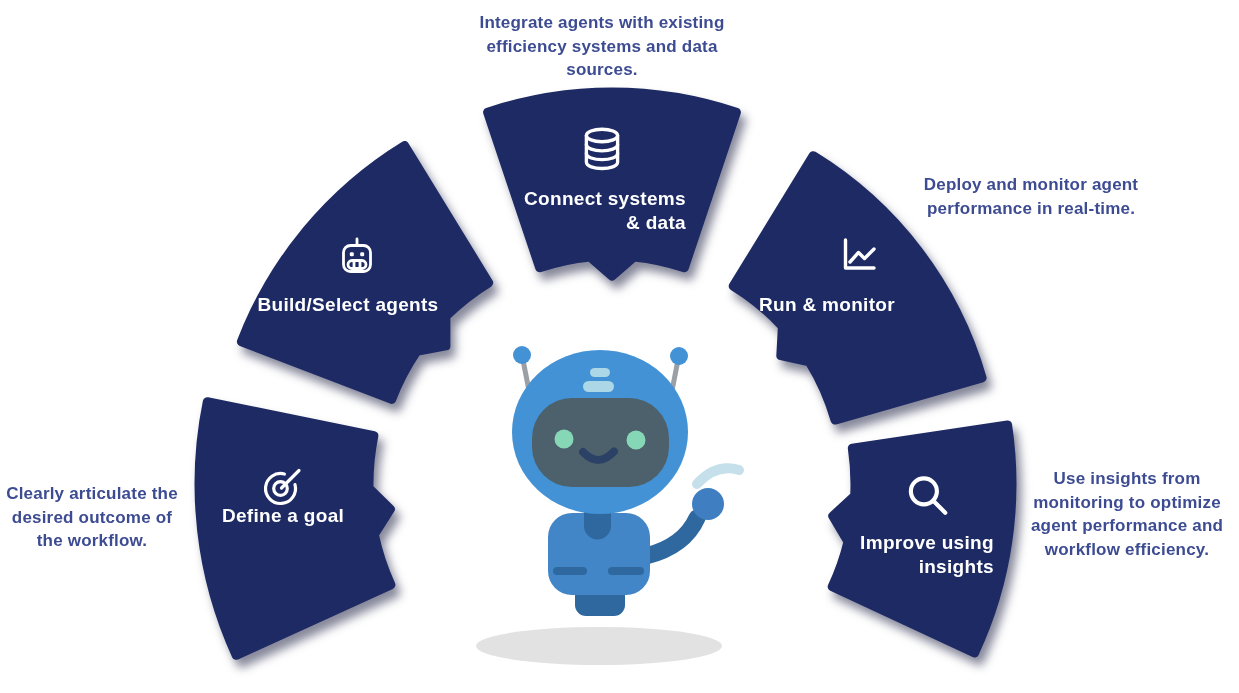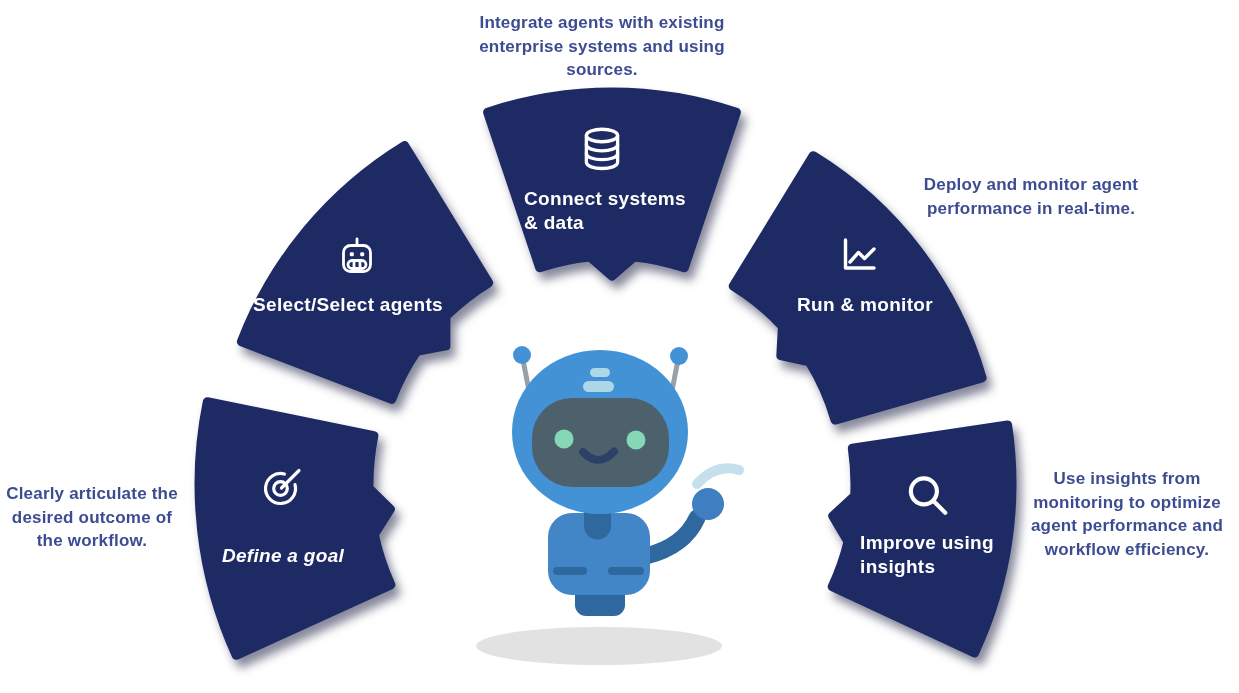--- a/index.html
+++ b/index.html
@@ -13,21 +13,21 @@
     filter:drop-shadow(5px 8px 5px rgba(15,20,55,0.50));
   }
   .step-desc{
     position:absolute;transform:translate(-50%,-50%);
     text-align:center;white-space:pre-line;
     font-size:17px;font-weight:700;line-height:23.5px;letter-spacing:.2px;
     color:var(--desc-color,#3d4c92);
   }
   .step-label{
     position:absolute;transform:translate(-50%,-50%);
-    text-align:left;white-space:pre-line;
+    text-align:right;white-space:pre-line;
     font-size:19px;font-weight:700;line-height:24px;letter-spacing:.3px;
     color:var(--label-color,#ffffff);
   }
   .nowrap{white-space:nowrap;}
   .icon-holder{position:absolute;transform:translate(-50%,-50%);line-height:0;}
   .icon-holder svg{stroke:#fff;fill:none;stroke-linecap:round;stroke-linejoin:round;}
 
   
   .desc-connect{left:602px;top:46px;width:330px;}
   .desc-build{left:171px;top:192px;width:310px;}
@@ -36,22 +36,22 @@
   .desc-improve{left:1127px;top:514px;width:245px;}
 
   .icon-connect{left:602px;top:149px;}
   .icon-build{left:357px;top:256px;}
   .icon-run{left:858px;top:254px;}
   .icon-define{left:282px;top:487px;}
   .icon-improve{left:927px;top:495px;}
 
   .label-connect{left:605px;top:211px;}
   .label-build{left:348px;top:305px;}
-  .label-run{left:865px;top:305px;}
-  .label-define{left:283px;top:556px;font-style:italic;}
+  .label-run{left:827px;top:305px;}
+  .label-define{left:283px;top:516px;}
   .label-improve{left:927px;top:555px;}
 </style>
 </head>
 <body>
 
 <div class="canvas">
 
   <svg class="layer" width="1239" height="693" viewBox="0 0 1239 693">
     <g id="wedge-layer">
         <path d="M 236.2 655.3 A 413 413 0 0 1 207.3 401.7 L 373.9 435.6 A 243 243 0 0 0 369.0 488.2 L 390.4 509.2 L 374.3 534.5 A 243 243 0 0 0 390.9 584.8 Z" fill="#1e2a64" stroke="#1e2a64" class="wedge"></path>
@@ -82,21 +82,21 @@
       <rect x="590" y="368" width="20" height="9" rx="4.5" fill="#abd7e6"></rect>
       <rect x="583" y="381" width="31" height="11" rx="5.5" fill="#abd7e6"></rect>
       <path d="M697 484 Q716 463 739 470" stroke="#c5e0ea" stroke-width="10" fill="none" stroke-linecap="round"></path>
     </g>
   </svg>
 
   <div class="step-desc desc-define">Clearly articulate the
 desired outcome of
 the workflow.</div>
   <div class="step-desc desc-connect">Integrate agents with existing
-enterprise systems and using
+efficiency systems and data
 sources.</div>
   <div class="step-desc desc-run">Deploy and monitor agent
 performance in real-time.</div>
   <div class="step-desc desc-improve">Use insights from
 monitoring to optimize
 agent performance and
 workflow efficiency.</div>
 
   <div class="icon-holder icon-define">
     <svg width="48" height="48" viewBox="0 0 48 48" stroke-width="3.2">
@@ -130,20 +130,20 @@
     </svg>
   </div>
   <div class="icon-holder icon-improve">
     <svg width="50" height="50" viewBox="0 0 48 48" stroke-width="4">
       <circle cx="21" cy="20.5" r="12.5"></circle>
       <path d="M30.5 30 L41.5 41"></path>
     </svg>
   </div>
 
   <div class="step-label label-define nowrap">Define a goal</div>
-  <div class="step-label label-build nowrap">Select/Select agents</div>
+  <div class="step-label label-build nowrap">Build/Select agents</div>
   <div class="step-label label-connect">Connect systems
 &amp; data</div>
   <div class="step-label label-run nowrap">Run &amp; monitor</div>
   <div class="step-label label-improve">Improve using
 insights</div>
 
 </div>
 
 </body></html>

